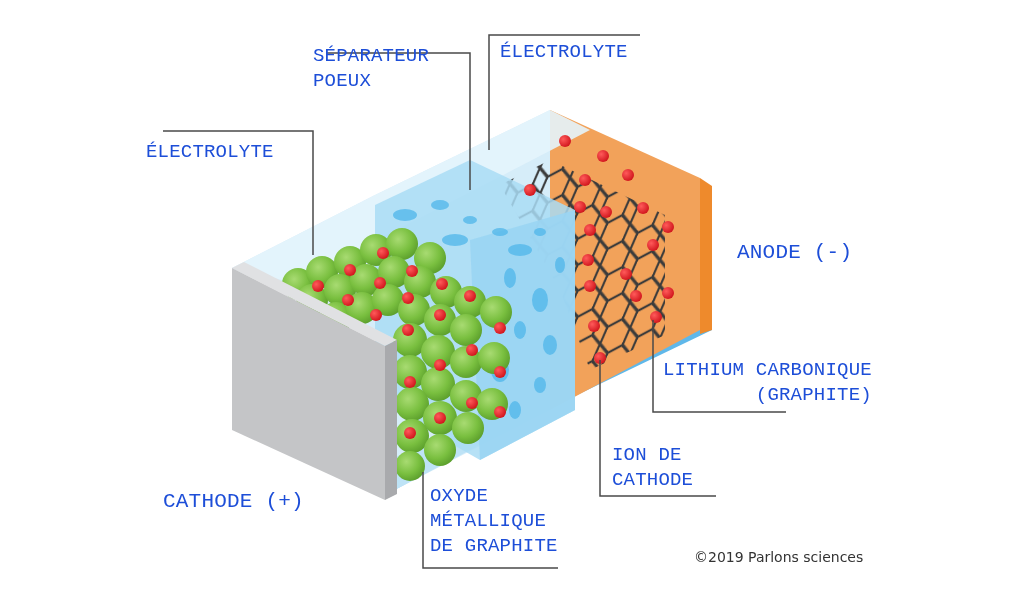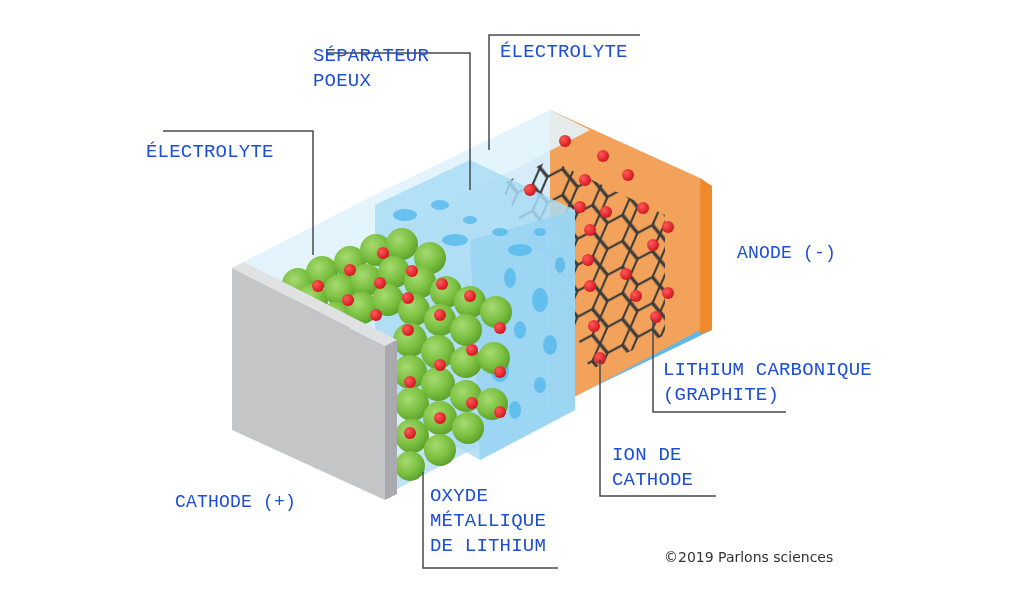--- a/index.html
+++ b/index.html
@@ -1,20 +1,20 @@
 <!DOCTYPE html>
 <html><head>
 <meta charset="utf-8">
 <style>
   html, body { margin:0; padding:0; background:#ffffff; }
   body { width:1024px; height:604px; position:relative; overflow:hidden; font-family:"DejaVu Sans", sans-serif; }
   svg.diagram { position:absolute; left:0; top:0; }
   .lbl { position:absolute; color:#1d4ed8; font-family:Liberation Mono, monospace; font-size:19px; line-height:25px; letter-spacing:0.2px; white-space:pre; }
-  .lbl.big { font-size:18px; line-height:26px; }
-  .credit { position:absolute; left:664px; top:549px; font-family:"DejaVu Sans", sans-serif; font-size:14px; color:#333;text-align:right; }
+  .lbl.big { font-size:21px; line-height:26px; }
+  .credit { position:absolute; left:694px; top:549px; font-family:"DejaVu Sans", sans-serif; font-size:14px; color:#333;text-align:right; }
 </style>
 </head>
 <body>
 
 <svg class="diagram" width="1024" height="604" viewBox="0 0 1024 604">
   <defs>
     <radialGradient id="sph" cx="0.38" cy="0.35" r="0.7">
       <stop offset="0" stop-color="#a8db72"></stop>
       <stop offset="0.6" stop-color="#79bf3f"></stop>
       <stop offset="1" stop-color="#5a9d2b"></stop>
@@ -167,21 +167,21 @@
     <polyline points="653,320 653,412 786,412"></polyline>
     <polyline points="423,472 423,568 558,568"></polyline>
   </g>
 </svg>
 
 <div class="lbl" style="left:313px;top:44px;">SÉPARATEUR
 POEUX</div>
 <div class="lbl" style="left:500px;top:40px;">ÉLECTROLYTE</div>
 <div class="lbl" style="left:146px;top:140px;">ÉLECTROLYTE</div>
 <div class="lbl big" style="left:737px;top:240px;">ANODE (-)</div>
-<div class="lbl" style="left:663px;top:358px;">LITHIUM CARBONIQUE
+<div class="lbl" style="left:663px;top:358px;text-align:right;">LITHIUM CARBONIQUE
 (GRAPHITE)</div>
 <div class="lbl" style="left:612px;top:443px;">ION DE
 CATHODE</div>
-<div class="lbl big" style="left:163px;top:489px;margin-left:12px;">CATHODE (+)</div>
+<div class="lbl big" style="left:163px;top:489px;">CATHODE (+)</div>
 <div class="lbl" style="left:430px;top:484px;">OXYDE
 MÉTALLIQUE
-DE LITHIUM</div>
+DE GRAPHITE</div>
 <div class="credit">©2019 Parlons sciences</div>
 
 </body></html>

